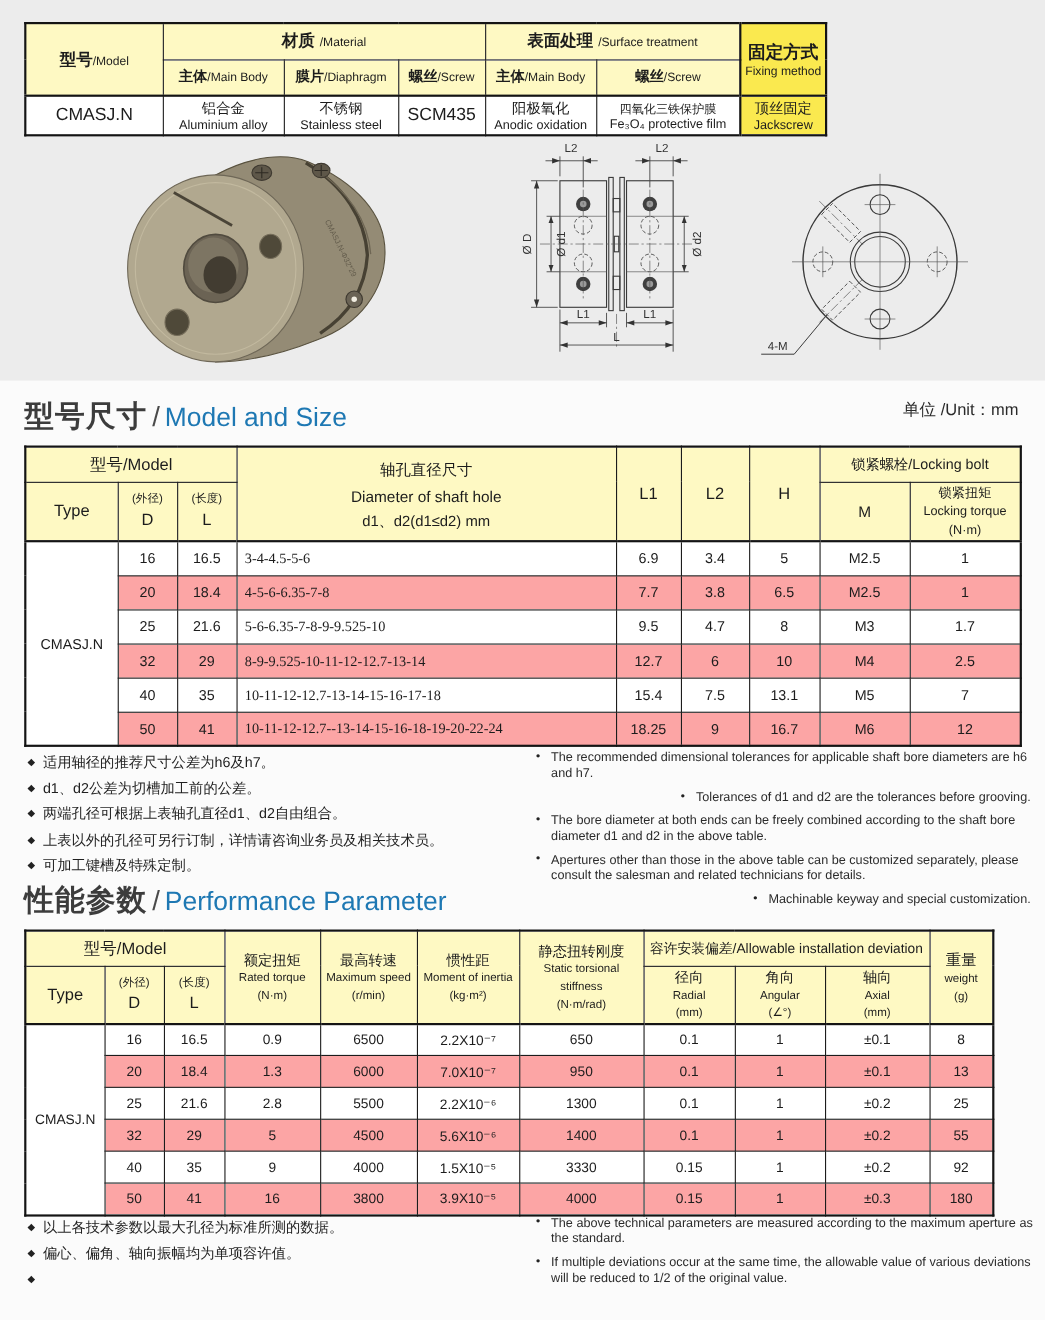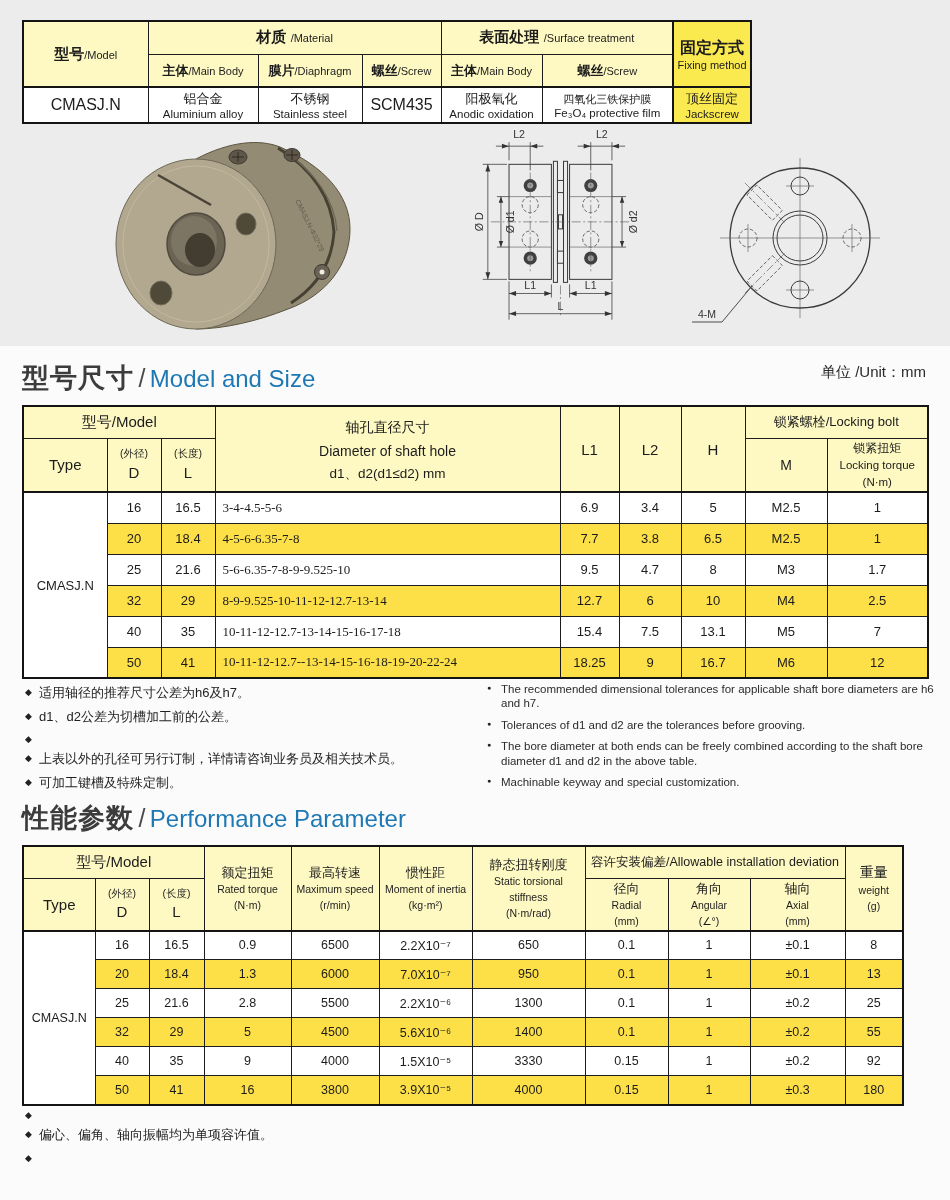--- a/index.html
+++ b/index.html
@@ -25,21 +25,21 @@
   .bright .zh-l{font-size:16px;}
   .thickL{border-left:2px solid #141414 !important;}
 
   
   .size-tbl{left:22px;top:405px;width:905px;}
   .size-tbl tr{height:31px;}
   .size-tbl tr.hA{height:32px;}
   .size-tbl tr.hB{height:53px;}
   .size-tbl td{font-size:13px;}
   .size-tbl .holes{text-align:left;padding-left:7px;font-family:Liberation Serif, serif;}
-  .alt td{background:#fde047;}
+  .alt td{background:#fca5a5;}
   .model-td{background:#fff !important;font-size:13.5px;}
   .h-group{font-size:15px;}
   .h-shaft .a{font-size:14px;margin:4px 0 6px;}
   .h-shaft .b{font-size:14px;margin-bottom:6px;}
   .h-shaft .c{font-size:13.5px;}
   .h-note{font-size:10.5px;line-height:1.5;}
   .h-letter{font-size:15px;line-height:1.4;}
   .h-small3 div{font-size:11.5px;line-height:1.5;}
   .h-small3 .zh{font-size:12px;}
 
@@ -65,21 +65,21 @@
   .unit-label{position:absolute;right:24px;top:363px;font-size:15px;color:#2a2a2a;}
 
   
   .notes{position:absolute;}
   .n1-zh{left:25px;top:684px;width:450px;}
   .n1-en{left:487px;top:682px;width:450px;}
   .n2-zh{left:25px;top:1107px;width:450px;}
   .n2-en{left:487px;top:1105px;width:455px;}
   .note{display:flex;align-items:flex-start;}
   .nz .note{margin-bottom:6px;}
-  .ne .note{margin-bottom:7px;}
+  .ne .note{margin-bottom:7px;justify-content:flex-end;}
   .blt{flex:0 0 14px;font-size:9px;margin-top:3px;color:#222;}
   .ne .blt{font-size:7px;margin-top:2px;}
   .nz .nt{font-size:13px;color:#1f1f1f;line-height:1.35;}
   .ne .nt{font-size:11.5px;color:#2b2b2b;line-height:1.25;}
 
   
   .fig{position:absolute;}
   .fig-photo{left:108px;top:133px;width:250px;height:215px;}
   .fig-side{left:438px;top:128px;width:248px;height:222px;}
   .fig-front{left:682px;top:138px;width:250px;height:210px;}
@@ -402,20 +402,21 @@
     <div class="note">
         <span class="blt">◆</span>
         <span class="nt">适用轴径的推荐尺寸公差为h6及h7。</span>
       </div>
     <div class="note">
         <span class="blt">◆</span>
         <span class="nt">d1、d2公差为切槽加工前的公差。</span>
       </div>
     <div class="note">
         <span class="blt">◆</span>
+        <span class="nt">两端孔径可根据上表轴孔直径d1、d2自由组合。</span>
       </div>
     <div class="note">
         <span class="blt">◆</span>
         <span class="nt">上表以外的孔径可另行订制，详情请咨询业务员及相关技术员。</span>
       </div>
     <div class="note">
         <span class="blt">◆</span>
         <span class="nt">可加工键槽及特殊定制。</span>
       </div>
   </div>
@@ -424,20 +425,24 @@
         <span class="blt">●</span>
         <span class="nt">The recommended dimensional tolerances for applicable shaft bore diameters are h6 and h7.</span>
       </div>
     <div class="note">
         <span class="blt">●</span>
         <span class="nt">Tolerances of d1 and d2 are the tolerances before grooving.</span>
       </div>
     <div class="note">
         <span class="blt">●</span>
         <span class="nt">The bore diameter at both ends can be freely combined according to the shaft bore diameter d1 and d2 in the above table.</span>
+      </div>
+    <div class="note">
+        <span class="blt">●</span>
+        <span class="nt">Apertures other than those in the above table can be customized separately, please consult the salesman and related technicians for details.</span>
       </div>
     <div class="note">
         <span class="blt">●</span>
         <span class="nt">Machinable keyway and special customization.</span>
       </div>
   </div>
 
   <div class="sec-title t2">
     <span class="t-zh">性能参数</span>
     <span class="t-sl">/</span>
@@ -586,24 +591,33 @@
       <td>1</td>
       <td>±0.3</td>
       <td>180</td>
     </tr>
   </tbody>
     </table>
 
   <div class="notes n2-zh nz">
     <div class="note">
         <span class="blt">◆</span>
+        <span class="nt">以上各技术参数以最大孔径为标准所测的数据。</span>
       </div>
     <div class="note">
         <span class="blt">◆</span>
         <span class="nt">偏心、偏角、轴向振幅均为单项容许值。</span>
       </div>
     <div class="note">
         <span class="blt">◆</span>
       </div>
   </div>
   <div class="notes n2-en ne">
+    <div class="note">
+        <span class="blt">●</span>
+        <span class="nt">The above technical parameters are measured according to the maximum aperture as the standard.</span>
+      </div>
+    <div class="note">
+        <span class="blt">●</span>
+        <span class="nt">If multiple deviations occur at the same time, the allowable value of various deviations will be reduced to 1/2 of the original value.</span>
+      </div>
   </div>
 </div>
 
 </body></html>

